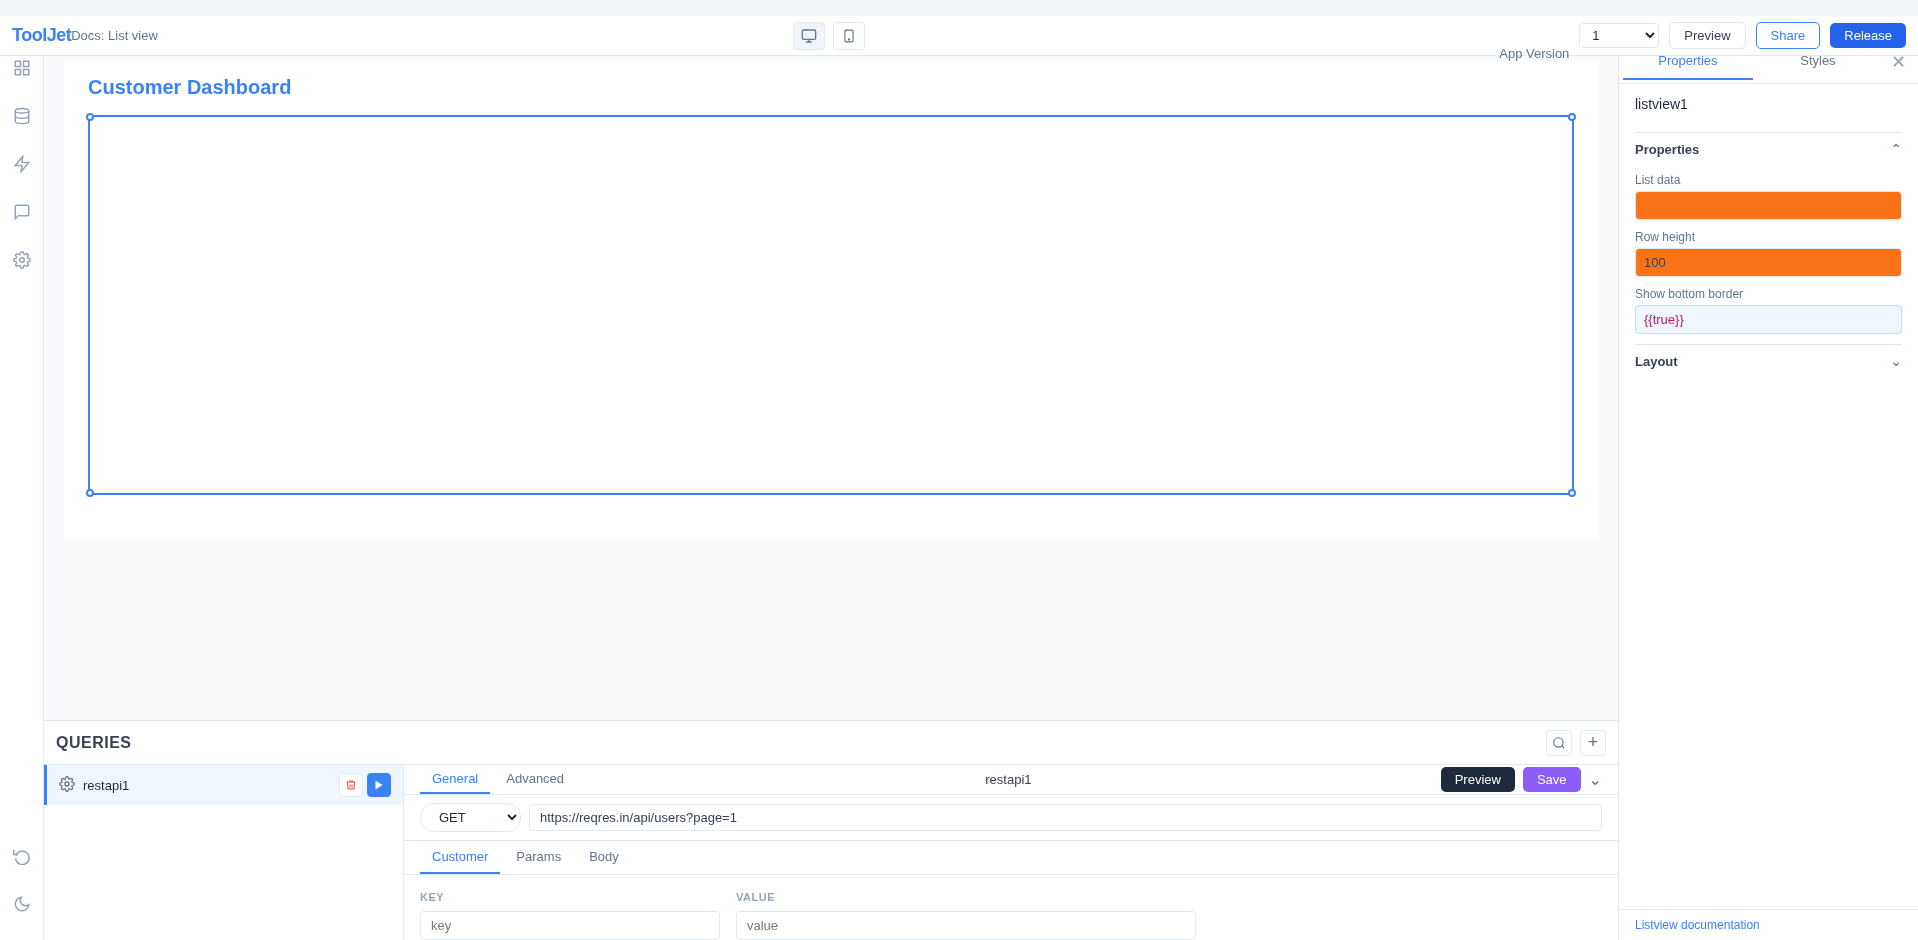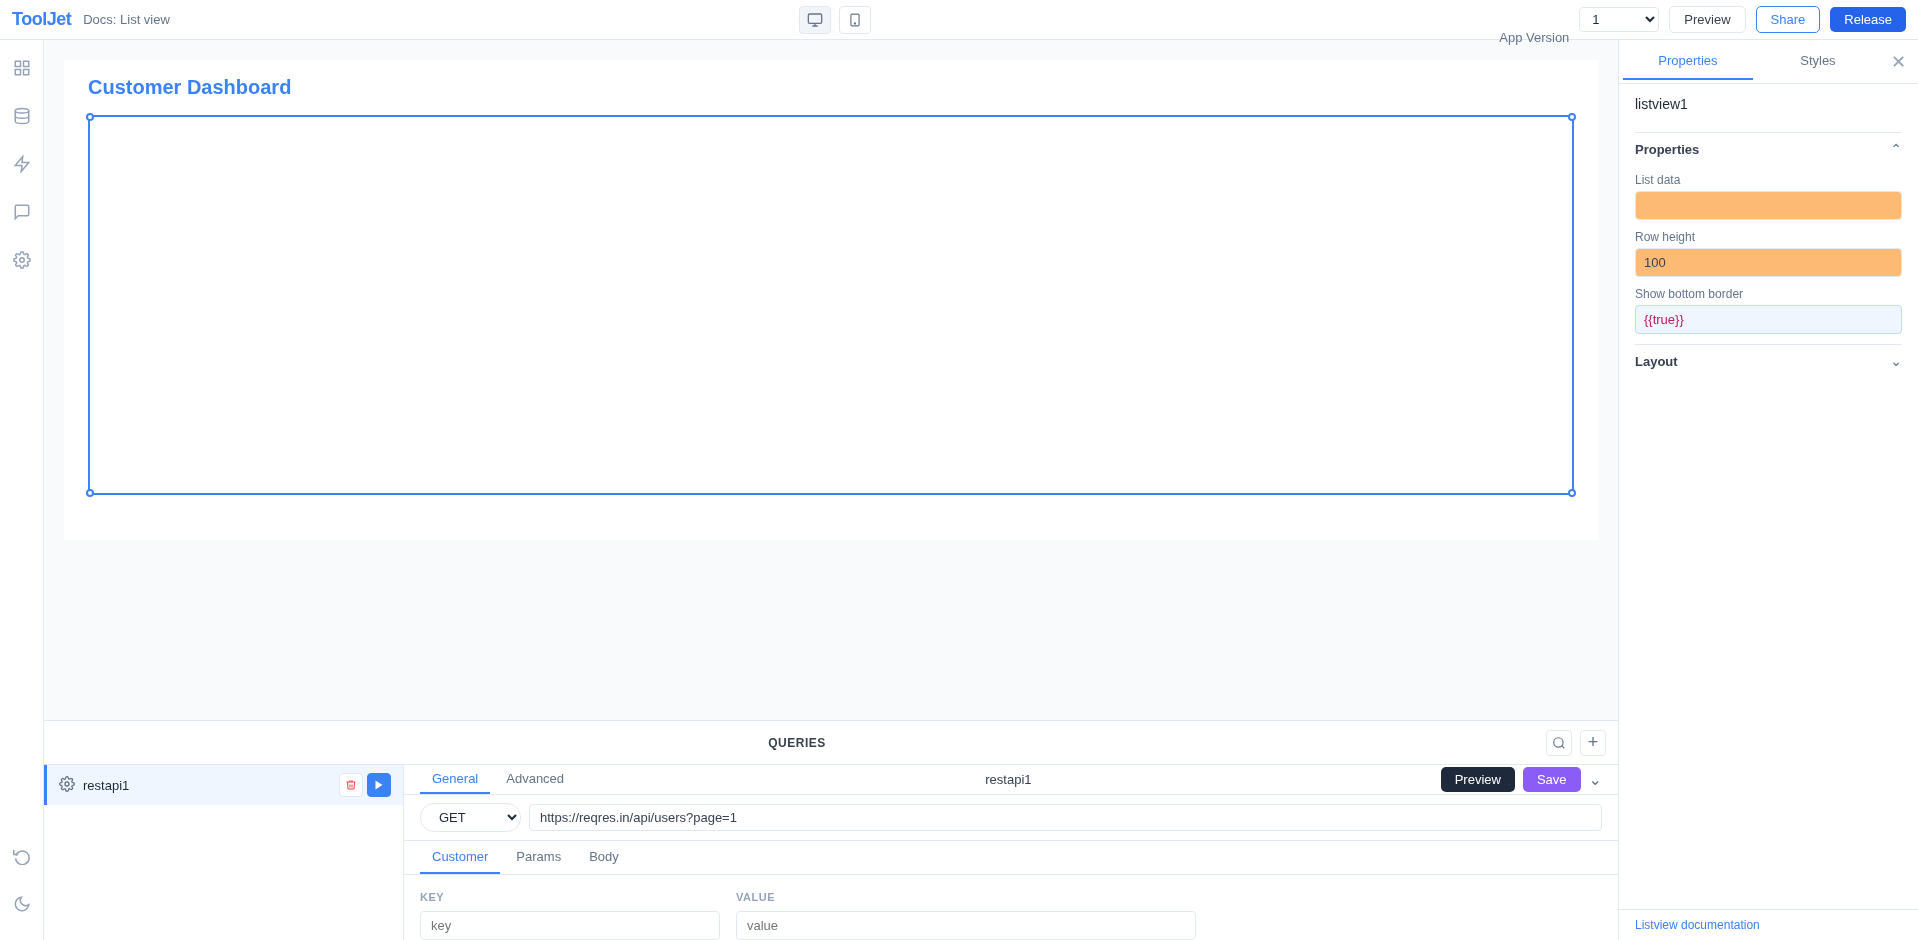--- a/index.html
+++ b/index.html
@@ -2,21 +2,21 @@
 <html><head>
   <meta charset="utf-8">
   <style>
     * { box-sizing: border-box; margin: 0; padding: 0; }
     body { font-family: -apple-system, BlinkMacSystemFont, 'Segoe UI', sans-serif; font-size: 13px; background: #f0f4f8; overflow: hidden; width: 1918px; height: 940px; }
 
     
     .topbar {
       display: flex; align-items: center; height: 40px;
       background: #fff; border-bottom: 1px solid #e2e8f0;
-      padding: 0 12px; gap: 12px; position: fixed; top: 0; left: 0; right: 0; z-index: 100;
+      padding: 0 12px; position: fixed; top: 16px; left: 0; right: 0; z-index: 100;
     }
     .logo { color: #3b82f6; font-weight: 700; font-size: 18px; letter-spacing: -0.5px; }
     .doc-title { color: #64748b; font-size: 13px; }
     .topbar-center { flex: 1; display: flex; justify-content: center; gap: 8px; }
     .device-btn {
       width: 32px; height: 28px; border: 1px solid #e2e8f0; background: #fff;
       border-radius: 4px; cursor: pointer; display: flex; align-items: center; justify-content: center;
       color: #64748b;
     }
     .device-btn.active { background: #f1f5f9; }
@@ -77,21 +77,21 @@
 
     
     .queries-panel {
       height: 220px; background: #fff; border-top: 1px solid #e2e8f0;
       display: flex; flex-direction: column;
     }
     .queries-top {
       display: flex; align-items: center; height: 44px;
       border-bottom: 1px solid #e2e8f0; padding: 0 12px; gap: 8px; flex-shrink: 0;
     }
-    .queries-label { font-weight: 600; font-size: 12px; color: #374151; flex: 1; letter-spacing: 0.5px; text-align: center; }
+    .queries-label { font-weight: 600; font-size: 16px; color: #374151; flex: 1; letter-spacing: 0.5px; }
     .icon-btn {
       width: 26px; height: 26px; border: 1px solid #e2e8f0; background: #fff;
       border-radius: 4px; cursor: pointer; display: flex; align-items: center; justify-content: center;
       color: #64748b; font-size: 14px;
     }
     .queries-body { display: flex; flex: 1; overflow: hidden; }
     .queries-list { width: 360px; border-right: 1px solid #e2e8f0; overflow-y: auto; }
     .query-item {
       display: flex; align-items: center; padding: 8px 12px; gap: 8px;
       cursor: pointer; background: #eff6ff; border-left: 3px solid #3b82f6;
@@ -179,21 +179,21 @@
     .section-header {
       display: flex; align-items: center; justify-content: space-between;
       padding: 8px 0; cursor: pointer; border-top: 1px solid #e2e8f0; margin-bottom: 8px;
     }
     .section-title { font-size: 13px; font-weight: 600; color: #374151; }
     .section-arrow { color: #64748b; font-size: 14px; }
 
     .prop-label { font-size: 12px; color: #64748b; margin-bottom: 4px; }
     .prop-input {
       width: 100%; border: 1px solid #e2e8f0; border-radius: 4px; padding: 6px 8px;
-      font-size: 13px; color: #374151; background: #fdba74; outline: none; margin-bottom: 10px;
+      font-size: 13px; color: #374151; background: #f97316; outline: none; margin-bottom: 10px;
     }
     .prop-input.blue-text { color: #be185d; background: #eff6ff; border-color: #bfdbfe; }
 
     .listview-doc-link { color: #3b82f6; font-size: 12px; text-decoration: none; padding: 8px 16px; display: block; border-top: 1px solid #e2e8f0; }
   </style>
 </head>
 <body>
 
 <div class="topbar">
   <span class="logo">ToolJet</span>

